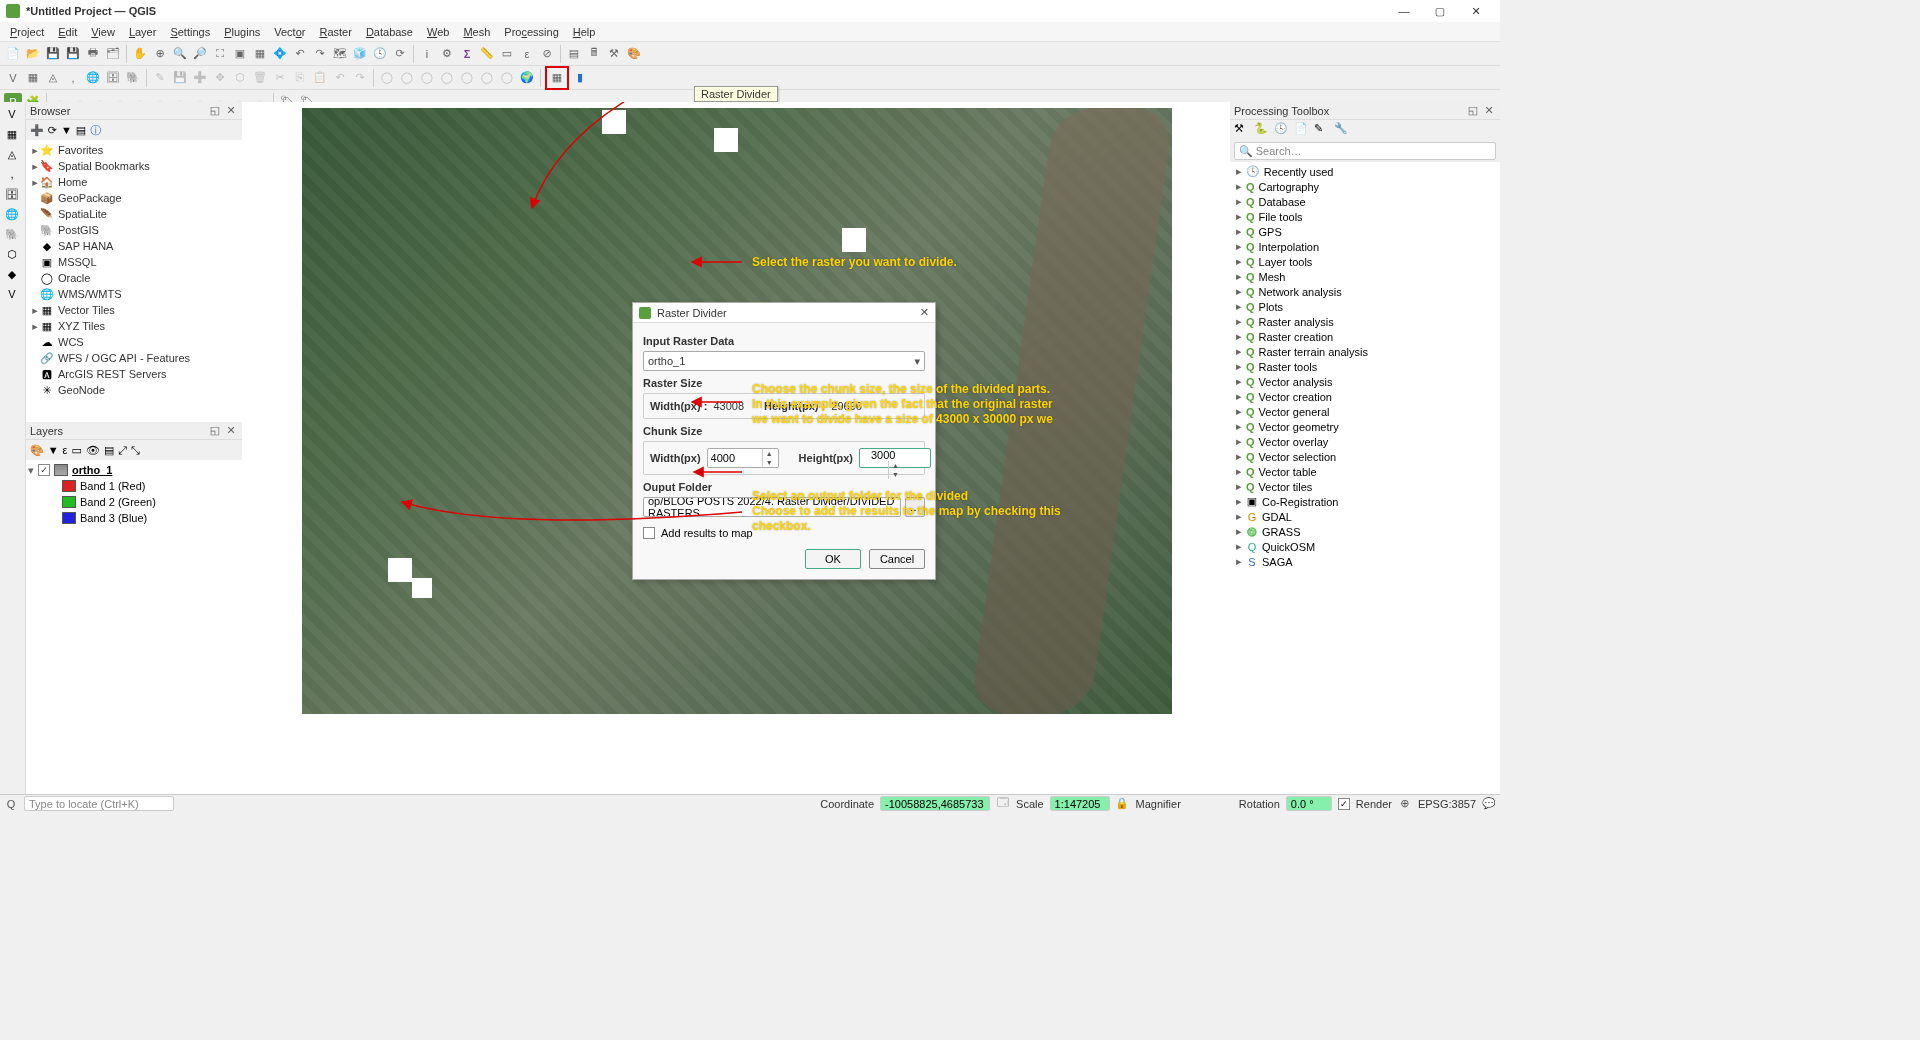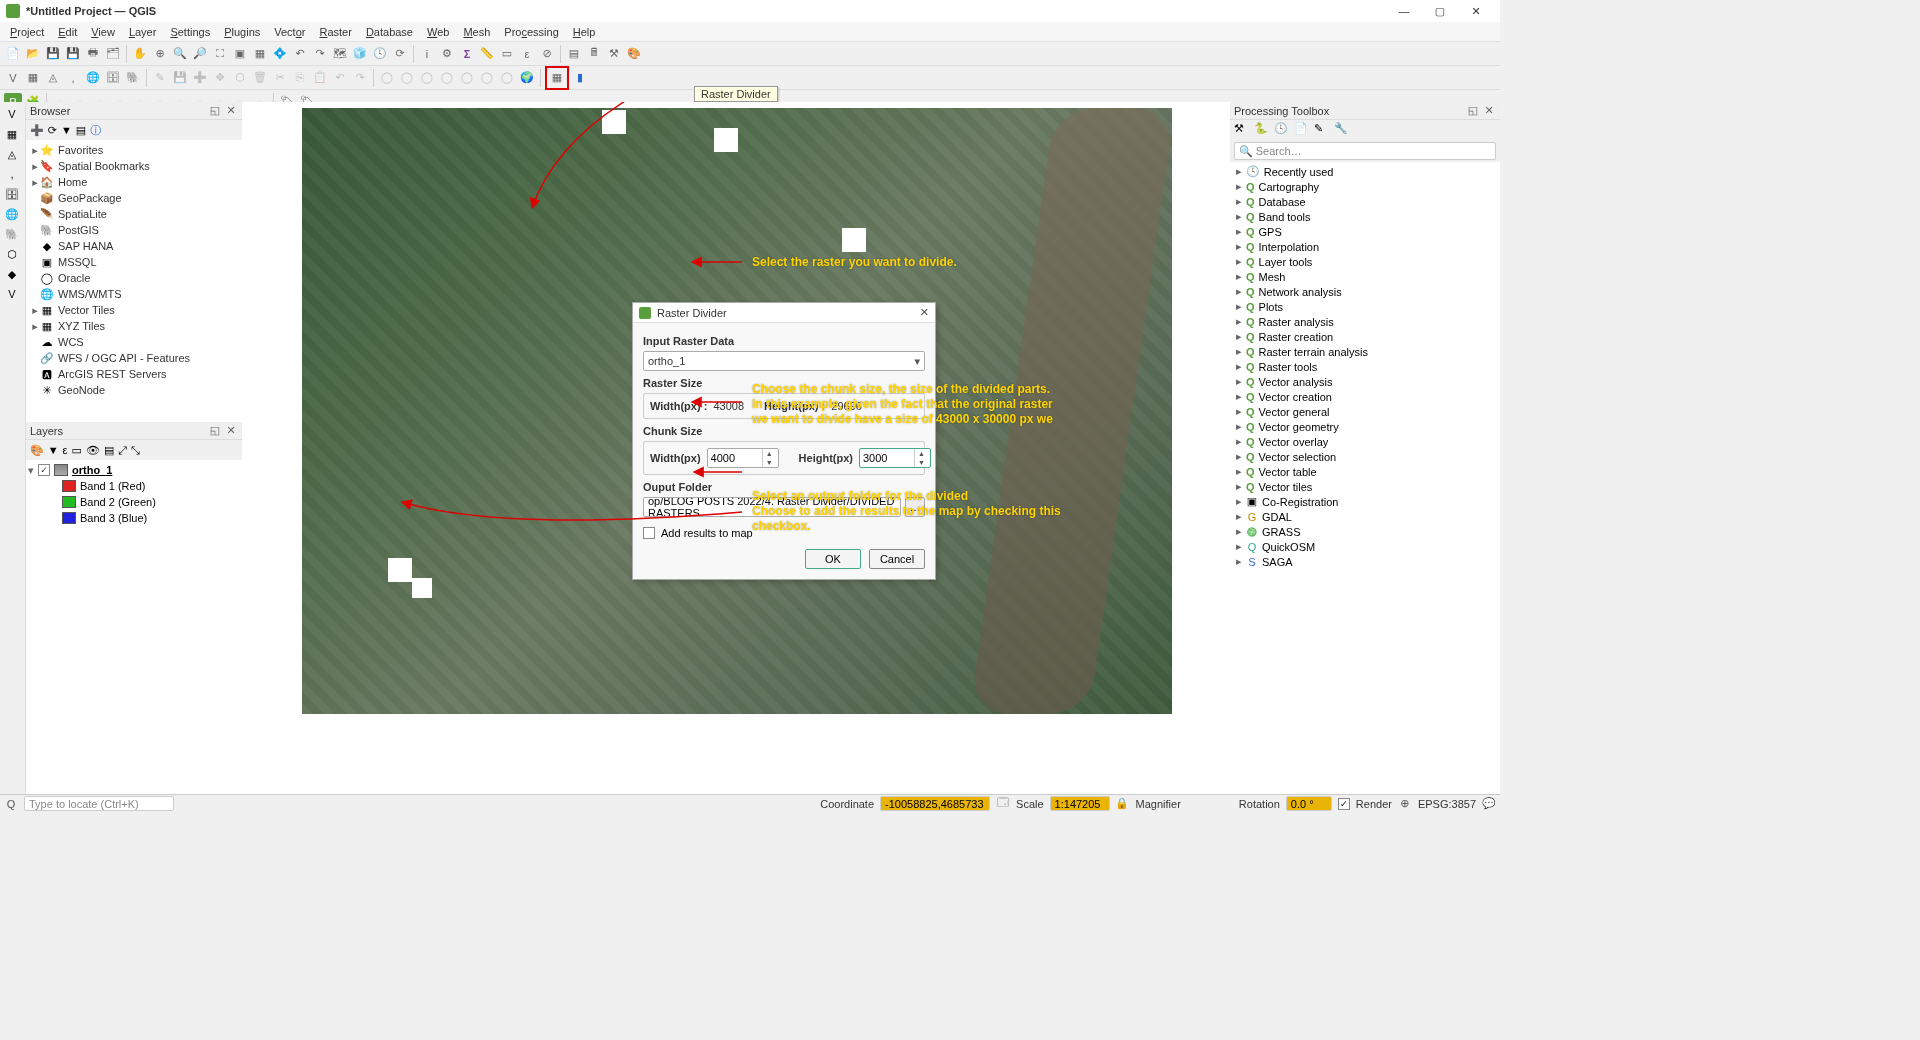--- a/index.html
+++ b/index.html
@@ -91,21 +91,21 @@
 .dialog .dbtn.ok { border-color:#4a8; }
 
 
 .tooltip { position:absolute; left:694px; top:86px; background:#ffffe1; border:1px solid #999; padding:1px 6px; color:#333; font-size:11px; box-shadow:1px 1px 2px rgba(0,0,0,0.2);}
 
 
 .statusbar { position:absolute; bottom:0; left:0; right:0; height:18px; background:#f0f0f0; border-top:1px solid #ccc; display:flex; align-items:center; padding:0 4px; gap:6px; }
 .statusbar .locate { width:150px; height:15px; border:1px solid #ccc; background:#fff; padding:0 4px; color:#888; display:flex; align-items:center; border-radius:2px;}
 .statusbar .spacer { flex:1; }
 .statusbar .slbl { color:#333; }
-.statusbar .sval { border:1px solid #ccc; background:#eab308; padding:0 4px; height:15px; display:flex; align-items:center; border-radius:2px; }
+.statusbar .sval { border:1px solid #ccc; background:#86efac; padding:0 4px; height:15px; display:flex; align-items:center; border-radius:2px; }
 .statusbar .sicon { width:14px; height:14px; color:#555; display:inline-flex; align-items:center; justify-content:center;}
 .statusbar .chk { width:12px; height:12px; border:1px solid #888; background:#fff; display:inline-flex; align-items:center; justify-content:center;}
 .statusbar .chk.checked::after{content:"✓"; font-size:9px;}
 
 
 .ann-text { position:absolute; color:#ffd400; font-weight:bold; font-size:12px; text-shadow: 0 0 2px rgba(0,0,0,0.4); line-height:1.25; pointer-events:none;}
 svg.ann-svg { position:absolute; inset:0; width:100%; height:100%; pointer-events:none; }
 </style>
 </head>
 <body>
@@ -420,21 +420,21 @@
             <div class="spin">
               <input value="4000" style="">
               <div class="spbtns">
                   <span>▲</span>
                   <span>▼</span>
                 </div>
             </div>
           </div>
           <div style="display:flex;align-items:center;gap:6px;">
             <span class="szlbl">Height(px)</span>
-            <div class="spin" style="border-color:#4a8;">
+            <div class="spin" style="border-color:#4a8;flex-direction:column;">
               <input value="3000" style="">
               <div class="spbtns">
                   <span>▲</span>
                   <span>▼</span>
                 </div>
             </div>
           </div>
         </div>
 
         <div class="group-label">Ouput Folder</div>
@@ -518,21 +518,21 @@
           <span>Cartography</span>
         </div>
         <div class="pnode">
           <span class="exp">▸</span>
           <span class="qgreen">Q</span>
           <span>Database</span>
         </div>
         <div class="pnode">
           <span class="exp">▸</span>
           <span class="qgreen">Q</span>
-          <span>Band tools</span>
+          <span>File tools</span>
         </div>
         <div class="pnode">
           <span class="exp">▸</span>
           <span class="qgreen">Q</span>
           <span>GPS</span>
         </div>
         <div class="pnode">
           <span class="exp">▸</span>
           <span class="qgreen">Q</span>
           <span>Interpolation</span>

